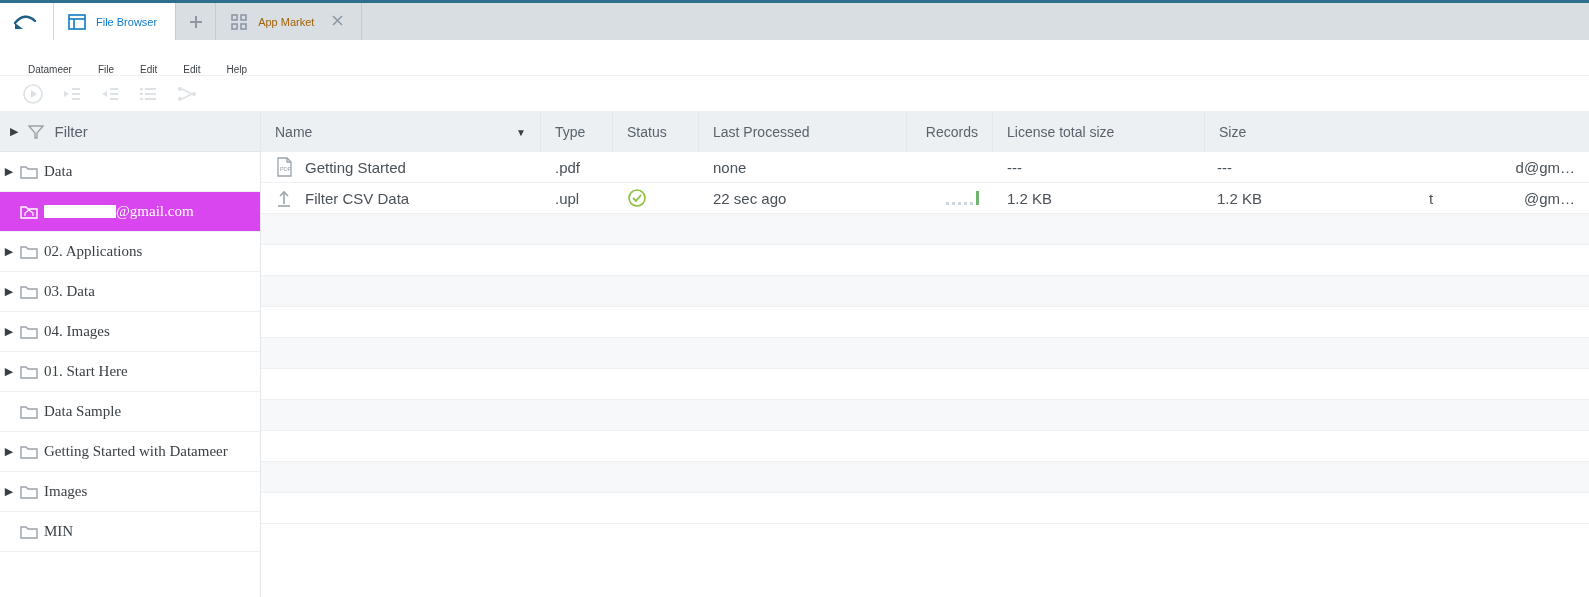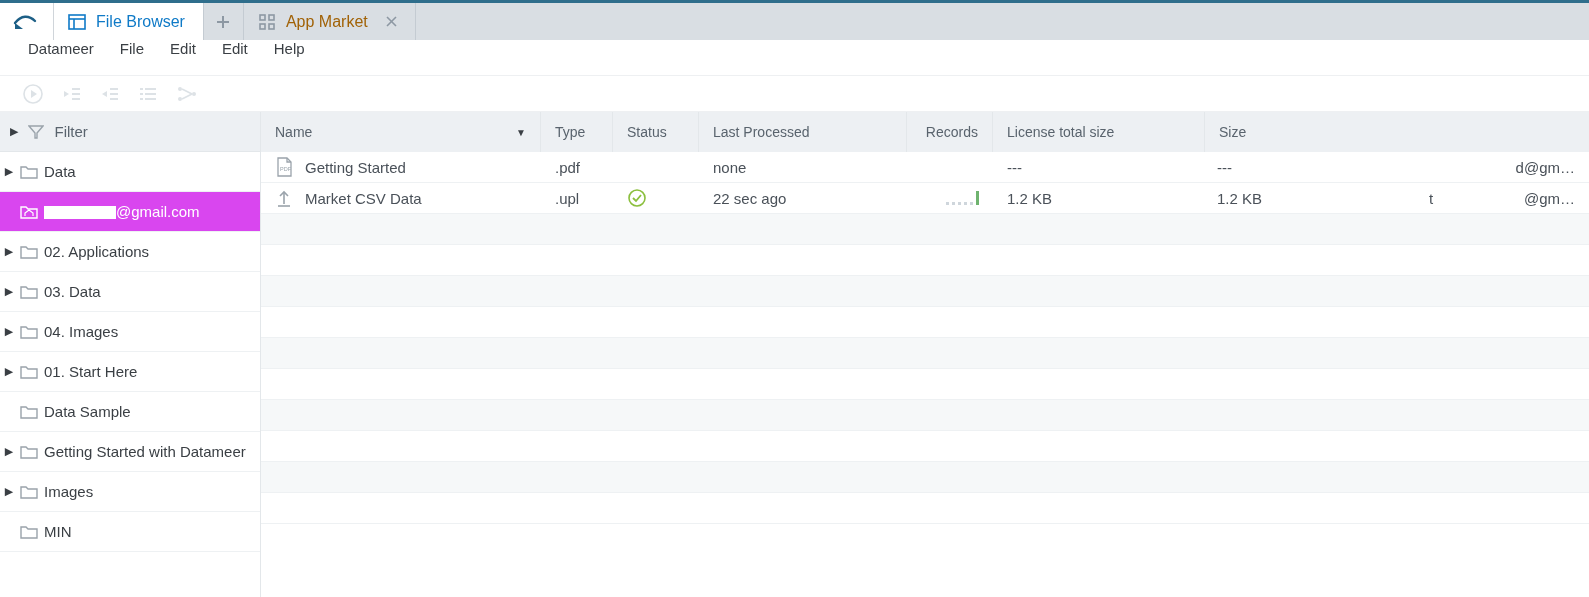--- a/index.html
+++ b/index.html
@@ -31,21 +31,21 @@
   }
   .tab {
     display: flex;
     align-items: center;
     padding: 0 18px 0 14px;
     gap: 10px;
     color: #4a90d9;
     border-right: 1px solid #c4cbd2;
     background: #d9dee3;
     cursor: pointer;
-    font-size: 16px;
+    font-size: 11px;
   }
   .tab.active {
     background: #fff;
     color: #0f7ac7;
   }
   .tab .close {
     color: #8d98a3;
     margin-left: 8px;
   }
   .tab-add {
@@ -55,26 +55,26 @@
     justify-content: center;
     color: #8d98a3;
     border-right: 1px solid #c4cbd2;
     cursor: pointer;
   }
 
   
   .menu-bar {
     height: 36px;
     display: flex;
-    align-items: flex-start;
+    align-items: flex-end;
     gap: 26px;
     padding: 0 28px;
     border-bottom: 1px solid #eef0f2;
     color: #3a3f44;
-    font-size: 15px;
+    font-size: 10px;
   }
   .menu-bar span { cursor: pointer; }
 
   
   .tool-bar {
     height: 36px;
     display: flex;
     align-items: center;
     gap: 18px;
     padding: 0 22px;
@@ -123,21 +123,21 @@
     color: #fff;
   }
   .tree-row .caret {
     width: 10px;
     text-align: center;
     color: #3a3f44;
     font-size: 11px;
   }
   .tree-row.selected .caret { color: #fff; }
   .tree-row .folder-icon { flex: 0 0 auto; }
-  .tree-row .label { overflow: hidden; text-overflow: clip; }
+  .tree-row .label { overflow: hidden; text-overflow: clip; font-family: Liberation Serif, serif; }
   .redact {
     display: inline-block;
     width: 72px;
     height: 13px;
     background: #fff;
     vertical-align: -2px;
   }
 
   
   .table-wrap {
@@ -430,21 +430,21 @@
             </span>
           </div>
         </div>
         <div class="trow">
           <div class="td col-name">
             <svg class="file-icon" width="18" height="20" viewBox="0 0 18 20">
               <line x1="3" y1="18" x2="15" y2="18" stroke="#9aa3ab" stroke-width="1.6"></line>
               <line x1="9" y1="16" x2="9" y2="4" stroke="#9aa3ab" stroke-width="1.6"></line>
               <polyline points="5,8 9,4 13,8" fill="none" stroke="#9aa3ab" stroke-width="1.6"></polyline>
             </svg>
-            <span>Market CSV Data</span>
+            <span>Filter CSV Data</span>
           </div>
           <div class="td col-type">
             <span>.upl</span>
           </div>
           <div class="td col-status">
             <svg width="20" height="20" viewBox="0 0 20 20">
               <circle cx="10" cy="10" r="8" fill="none" stroke="#8bbf3d" stroke-width="1.6"></circle>
               <polyline points="6,10 9,13 14,7" fill="none" stroke="#8bbf3d" stroke-width="1.8"></polyline>
             </svg>
           </div>

